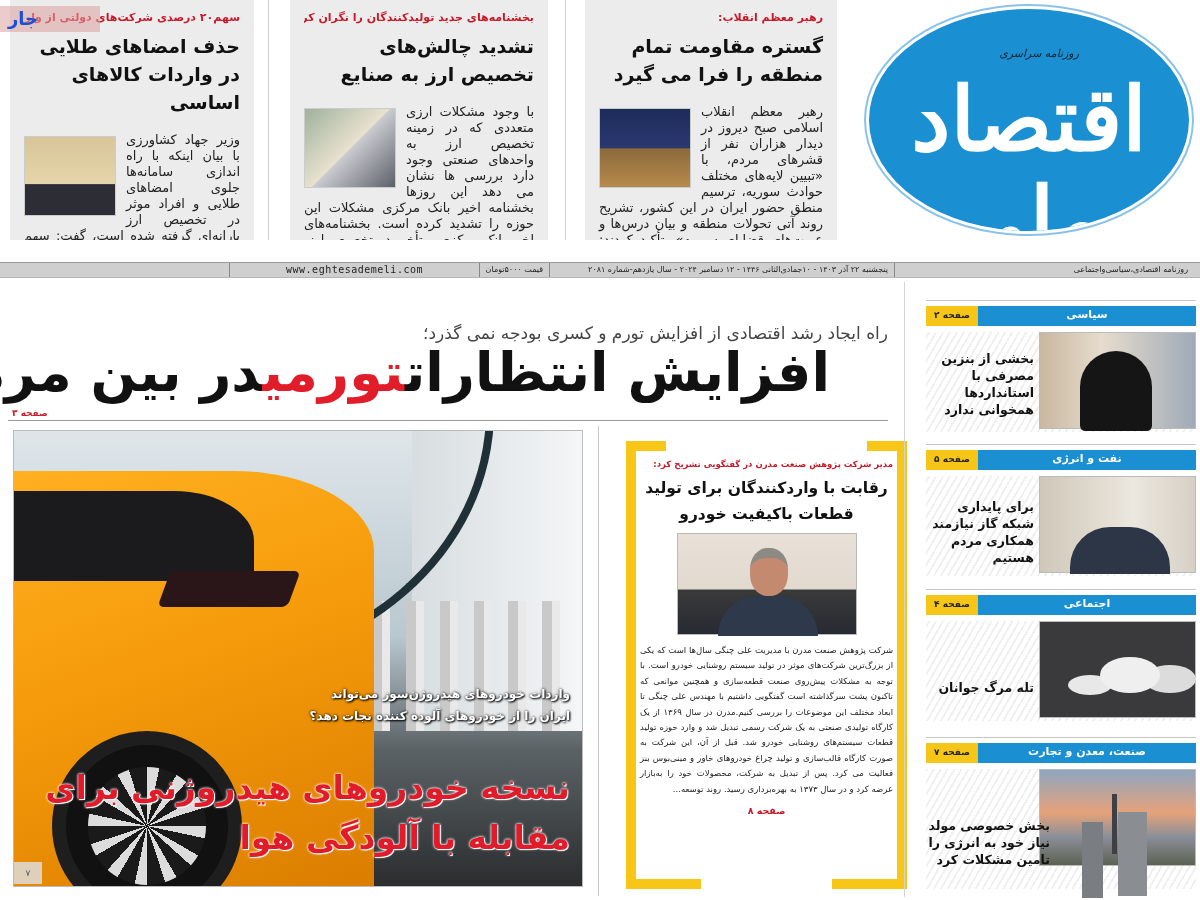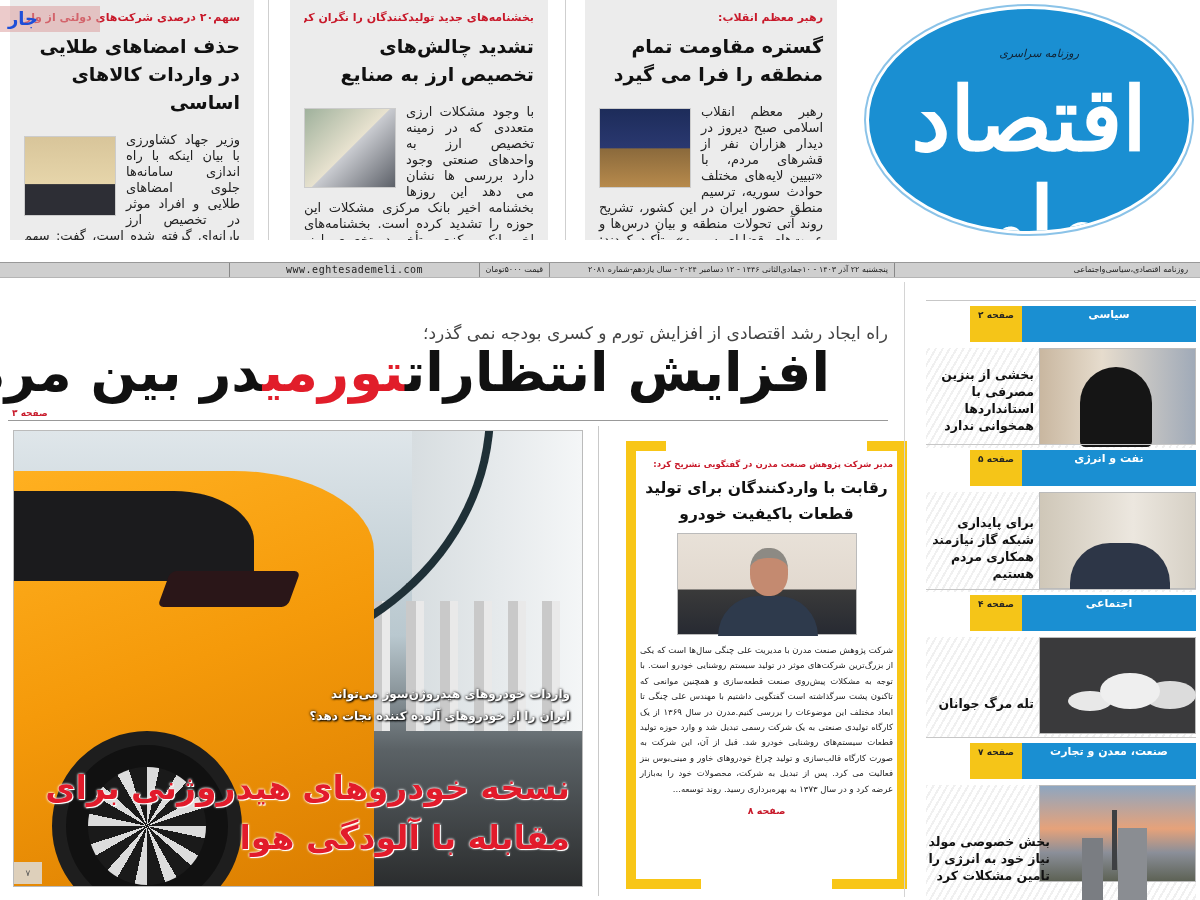--- a/index.html
+++ b/index.html
@@ -78,21 +78,21 @@
   .box .photo { margin: 6px auto 0; width: 180px; height: 102px; background: linear-gradient(180deg, #e8e1d8 0%, #e2d9cf 55%, #3a3a3a 56%, #272a32 100%); position: relative; border: 1px solid #bbb; }
   .box .photo .head { position: absolute; left: 72px; top: 14px; width: 38px; height: 48px; border-radius: 45%; background: #c48a70; border-top: 10px solid #8d8a84; }
   .box .photo .shoulders { position: absolute; left: 40px; top: 62px; width: 100px; height: 40px; background: #2e3a4c; border-radius: 40px 40px 0 0; }
   .box .txt { margin-top: 8px; font-size: 8.5px; line-height: 15.4px; text-align: justify; color: #222; }
   .box .pg { margin-top: 8px; color: #c8192a; font-size: 9.5px; font-weight: bold; }
 
   
   .side-rule { position: absolute; left: 904px; top: 282px; width: 1px; height: 615px; background: #d4d4d4; }
   .side { position: absolute; left: 926px; width: 270px; }
   .side .topline { height: 1px; background: #c7c7c7; }
-  .side .bar { height: 36px; display: flex; margin-top: 5px; margin-left: 44px; }
+  .side .bar { height: 20px; display: flex; margin-top: 5px; }
   .side .bar .pg { width: 52px; background: #f5c518; color: #222; font-size: 9px; font-weight: bold; line-height: 18px; text-align: center; direction: rtl; }
   .side .bar .sec { flex: 1; background: #1a8fd2; color: #fff; font-size: 11px; font-weight: bold; line-height: 18px; text-align: center; direction: rtl; }
   .side .content { position: relative; height: 100px; margin-top: 6px;
     background: repeating-linear-gradient(-60deg, #ffffff 0 4px, #f0f0f0 4px 6px); }
   .side .pic { position: absolute; right: 0; top: 0; width: 157px; height: 97px; border: 1px solid #bbb; }
   .side .cap { position: absolute; left: 0; width: 108px; direction: rtl; text-align: right; font-size: 12.5px; font-weight: bold; line-height: 17px; color: #111; }
 
   .pic-woman { background: linear-gradient(90deg, #c9b7a0 0%, #e6dccd 40%, #a0aab8 100%); }
   .pic-woman::after { content: ""; position: absolute; left: 40px; top: 18px; width: 72px; height: 80px; background: #151515; border-radius: 40px 40px 6px 6px; }
   .pic-man { background: linear-gradient(90deg, #cfc7b8 0%, #ece7df 60%, #d6d0c5 100%); }

